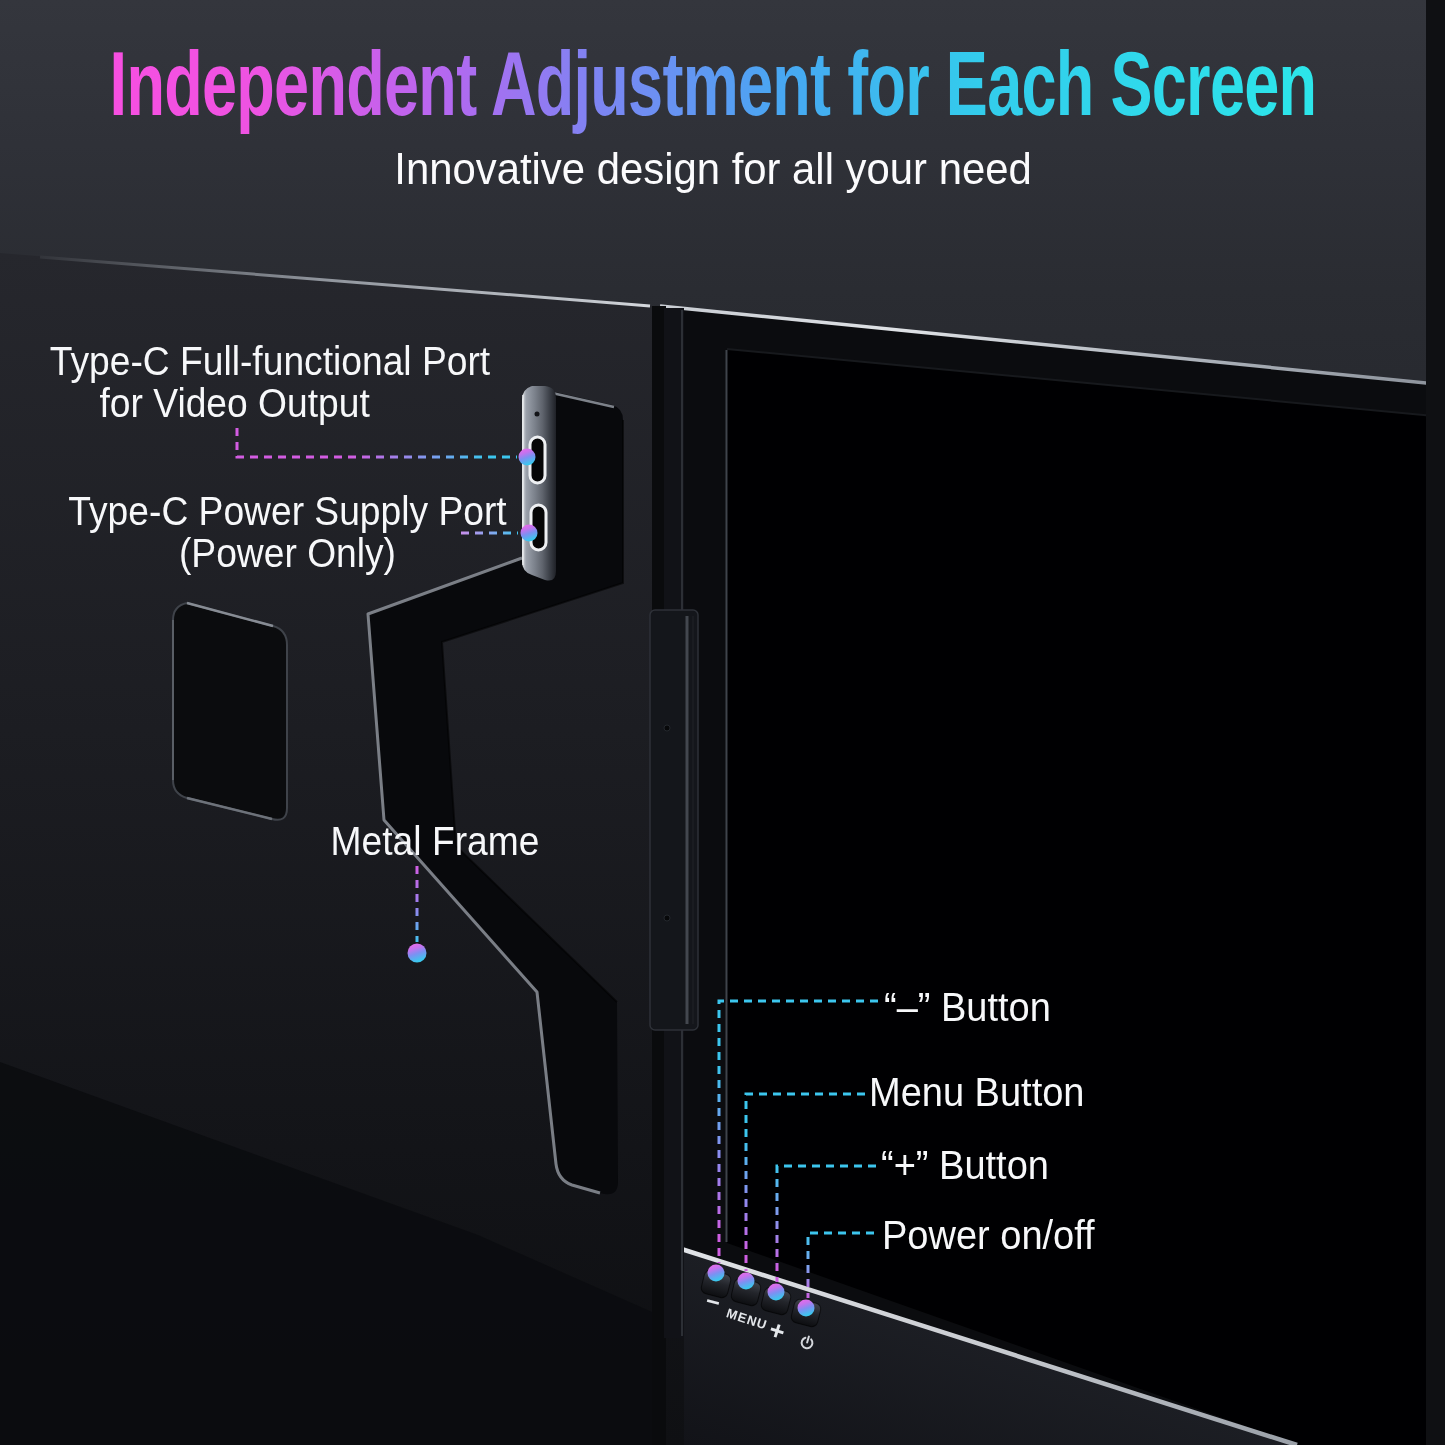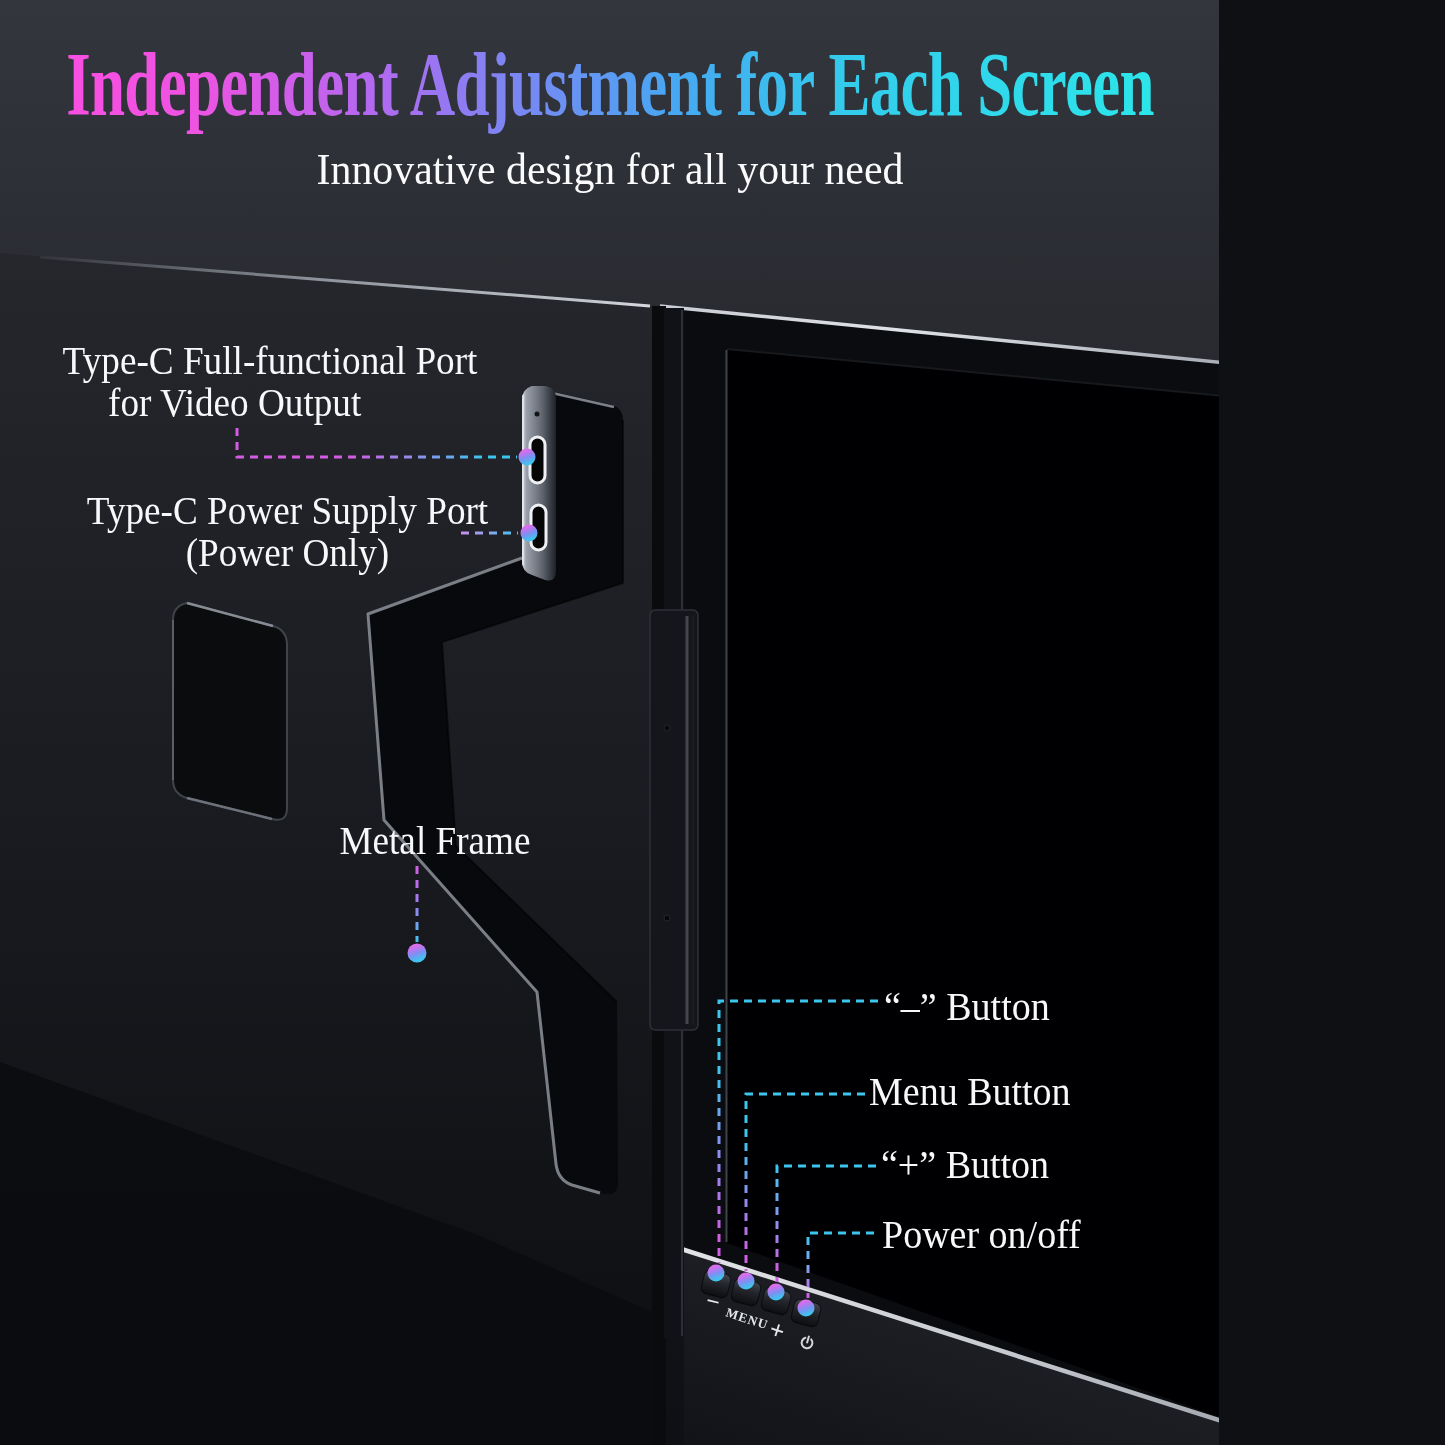--- a/index.html
+++ b/index.html
@@ -1,18 +1,18 @@
 <!DOCTYPE html>
 <html><head>
 <meta charset="utf-8">
 <style>
   html,body{margin:0;padding:0;background:#0f1013;}
   .stage{
-    position:relative;width:1219px;height:1445px;overflow:hidden;
-    font-family:Liberation Serif, serif;
+    position:relative;width:1426px;height:1445px;overflow:hidden;
+    font-family:Liberation Sans, sans-serif;
     background:linear-gradient(180deg,#34363d 0%,#2f3138 10%,#2a2c32 20%,#26282e 32%,#1f2127 50%,#16171c 72%,#0f1013 100%);
   }
   .scene{position:absolute;left:0;top:0;width:1445px;height:1445px;}
   .headline{
     position:absolute;left:50%;top:33px;white-space:nowrap;
     font-size:90px;font-weight:bold;letter-spacing:-1px;
     transform:translateX(-50%) scaleX(0.70);transform-origin:center;
     background:linear-gradient(90deg,#f74fe1 0%,#ee53e2 12%,#b468f0 28%,#7b86f3 41%,#47a8f2 56%,#33ccec 72%,#2ce6ea 100%);
     -webkit-background-clip:text;background-clip:text;color:transparent;
   }

